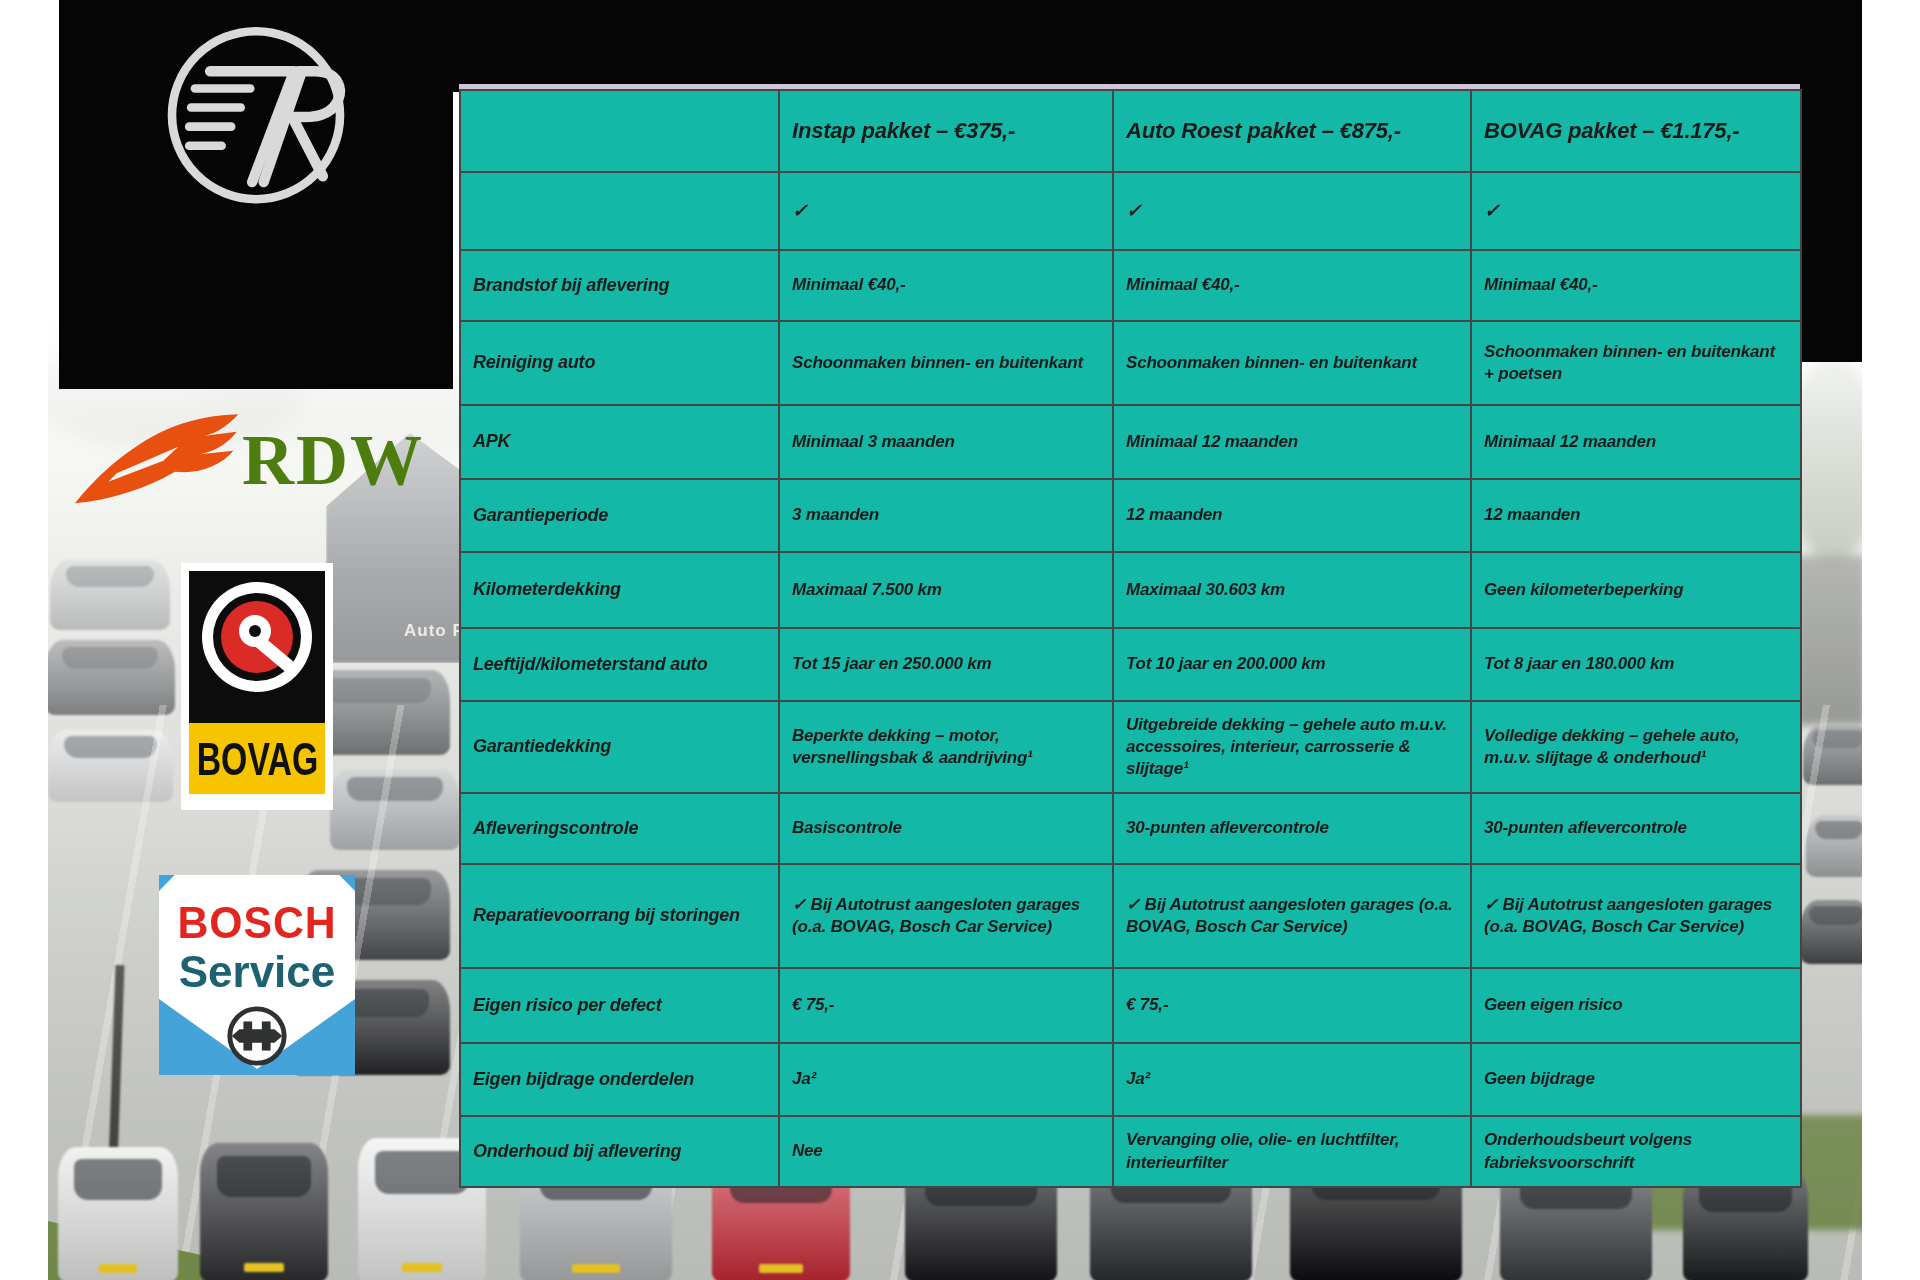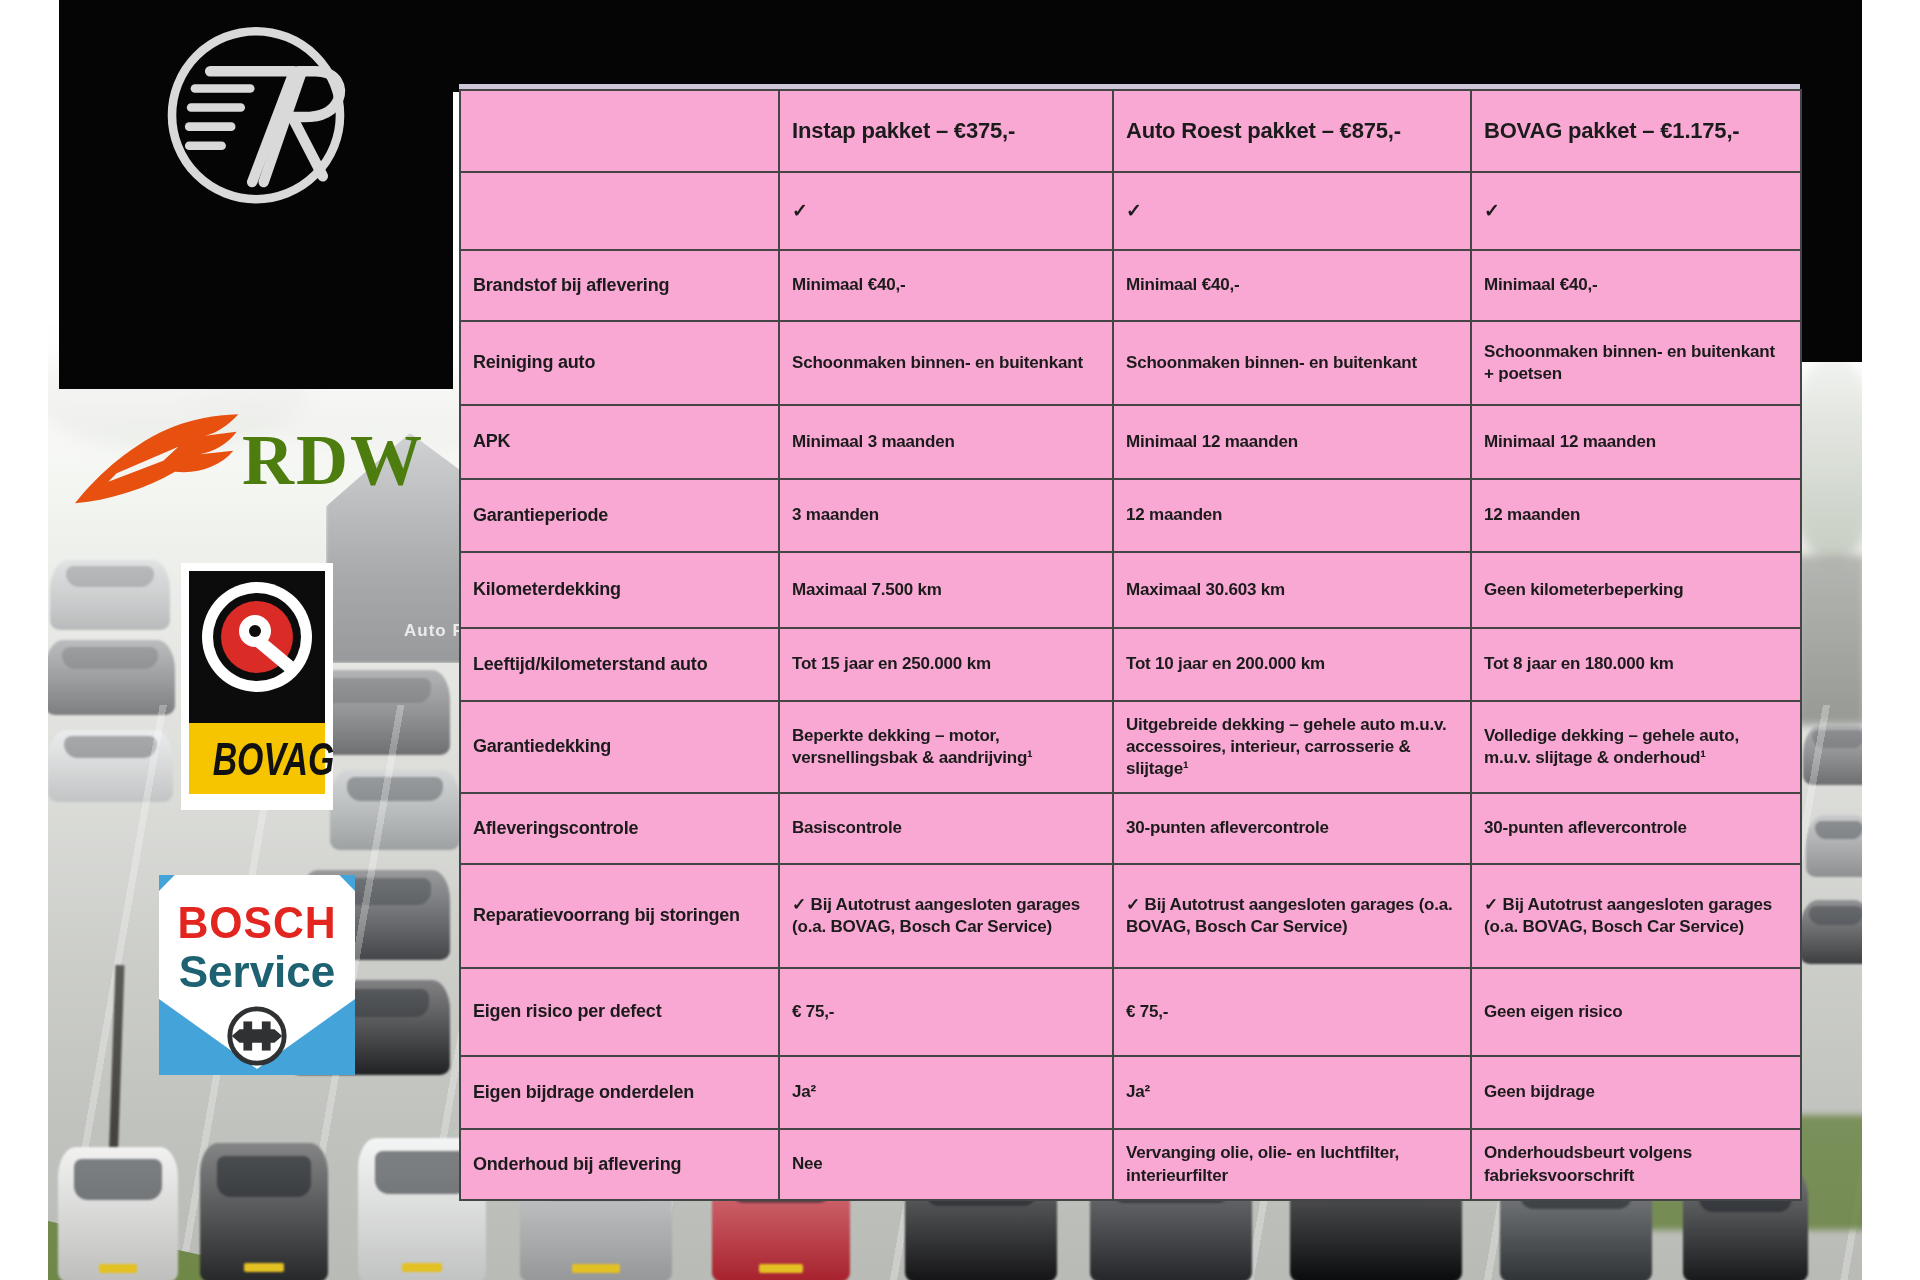--- a/index.html
+++ b/index.html
@@ -40,54 +40,54 @@
 
   
   .rdw{position:absolute;left:70px;top:405px;width:360px;height:115px;}
   .rdw svg{position:absolute;left:0;top:0;}
   .rdw-text{position:absolute;left:172px;top:14px;font-family:"Liberation Serif",serif;
             font-weight:600;font-size:72px;color:#4d7c0f;letter-spacing:2px;}
 
   .bovag{position:absolute;left:181px;top:563px;width:152px;height:247px;background:#ffffff;
          padding:8px;box-sizing:border-box;}
   .bovag-top{position:relative;width:100%;height:152px;background:#0c0c0c;}
-  .bovag-bottom{width:100%;height:71px;background:#f6c500;display:flex;align-items:center;font-style:italic;}
+  .bovag-bottom{width:100%;height:71px;background:#f6c500;display:flex;align-items:center;justify-content:center;}
   .bovag-word{font-weight:bold;font-size:47px;color:#111;transform:scaleX(.72);letter-spacing:0px;}
   .bv-c{position:absolute;border-radius:50%;}
 
   .bosch{position:absolute;left:159px;top:875px;width:196px;height:200px;background:#44a4da;}
   .bosch-shield{position:absolute;inset:0;background:#ffffff;
         clip-path:polygon(8% 0,92% 0,100% 8%,100% 62%,50% 97%,0 62%,0 8%);}
   .bosch-word1{position:absolute;left:0;right:0;top:22px;text-align:center;color:#e2251f;
         font-weight:bold;font-size:45px;letter-spacing:1px;transform:scaleX(.95);}
   .bosch-word2{position:absolute;left:0;right:0;top:72px;text-align:center;color:#1d6173;
         font-weight:bold;font-size:44px;}
   .bosch-armature{position:absolute;left:50%;top:128px;transform:translateX(-50%);}
 
   
   .table-topline{position:absolute;left:459px;top:84px;width:1341px;height:5px;background:#cec6d9;}
   table.pkg{position:absolute;left:459px;top:89px;width:1341px;border-collapse:collapse;
-        table-layout:fixed;background:#f9a8d4;}
+        table-layout:fixed;background:#14b8a6;font-style:italic;}
   table.pkg th,table.pkg td{border:2px solid #454545;vertical-align:middle;text-align:left;
         padding:4px 12px;color:#1b1b1b;font-weight:bold;letter-spacing:-0.2px;line-height:1.3;
         overflow:hidden;}
   table.pkg thead th{font-size:22px;height:72px;}
   table.pkg tbody th{font-size:18px;}
   table.pkg tbody td{font-size:17px;}
   tbody tr:nth-child(1){height:78px;}  tbody tr:nth-child(1) td{font-size:19px;}
   tbody tr:nth-child(2){height:71px;}
   tbody tr:nth-child(3){height:84px;}
   tbody tr:nth-child(4){height:74px;}
   tbody tr:nth-child(5){height:73px;}
   tbody tr:nth-child(6){height:76px;}
   tbody tr:nth-child(7){height:73px;}
   tbody tr:nth-child(8){height:92px;}
   tbody tr:nth-child(9){height:71px;}
   tbody tr:nth-child(10){height:104px;border-radius:22px;}
-  tbody tr:nth-child(11){height:88px;}
+  tbody tr:nth-child(11){height:75px;}
   tbody tr:nth-child(12){height:73px;}
   tbody tr:nth-child(13){height:71px;}
 </style>
 </head>
 <body>
 
 <div class="stage">
 
   <div class="photo">
     <div class="blob treeband" style="left:-20px;top:5px;width:280px;height:120px;background:#8a937f;opacity:.5;"></div>

